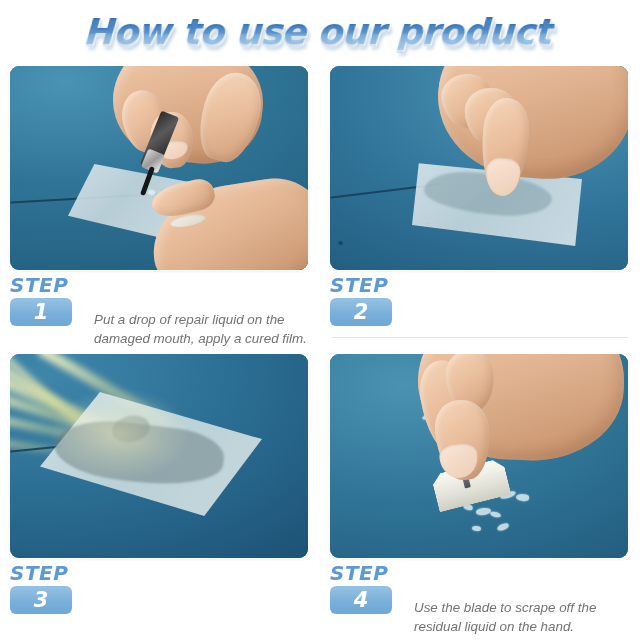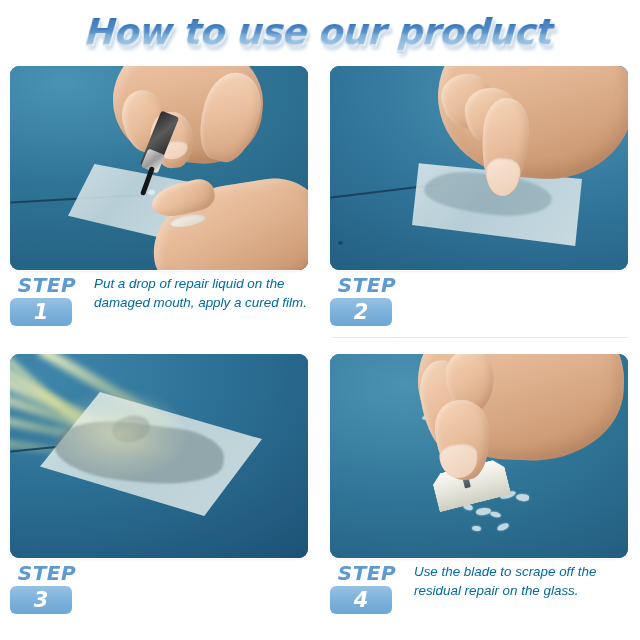--- a/index.html
+++ b/index.html
@@ -206,21 +206,20 @@
     top: 210px; left: 0;
     width: 298px;
     height: 78px;
     display: flex;
     align-items: flex-start;
   }
   .step-block {
     width: 74px;
     flex: 0 0 74px;
     padding-top: 1px;
-    text-align: center;
   }
   .step-word {
     font-family: "DejaVu Sans", sans-serif;
     font-size: 20px;
     font-weight: bold;
     font-style: italic;
     color: #5d9ad4;
     letter-spacing: 0.5px;
     line-height: 20px;
     text-shadow: 0.5px 0.5px 0 rgba(255,255,255,0.9);
@@ -246,21 +245,22 @@
     user-select: none;
   }
   .step-text {
     flex: 1 1 auto;
     padding-left: 10px;
     padding-top: 1px;
     font-family: "Liberation Sans", sans-serif;
     font-style: italic;
     font-size: 13.4px;
     line-height: 18.5px;
-    color: #0369a1;
+    color: #737373;
+    margin-top: 36px;
   }
 </style>
 </head>
 <body>
 
 <div class="title-wrap">
   <div class="title">How to use our product</div>
 </div>
 
 <div class="grid">
@@ -450,17 +450,17 @@
                       transform:rotate(-7deg);"></div>
         </div>
       </div>
       <div class="caption">
         <div class="step-block">
           <div class="step-word">STEP</div>
           <div class="step-badge">
             <span class="step-num">4</span>
           </div>
         </div>
-        <div class="step-text">Use the blade to scrape off the residual repair on the glass.</div>
+        <div class="step-text">Use the blade to scrape off the residual liquid on the hand.</div>
       </div>
     </div>
   </div>
 </div>
 
 </body></html>

